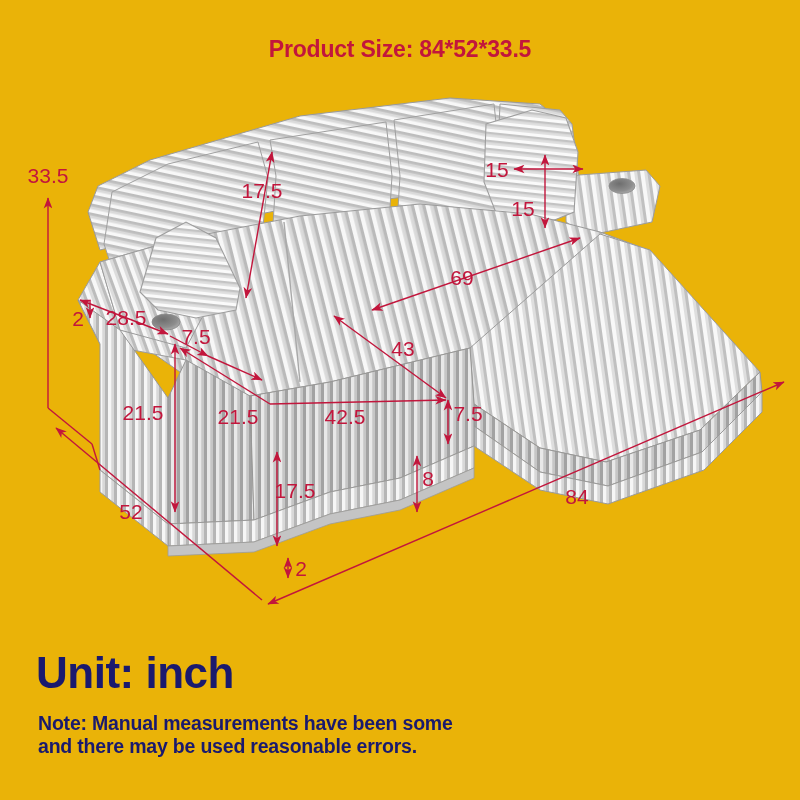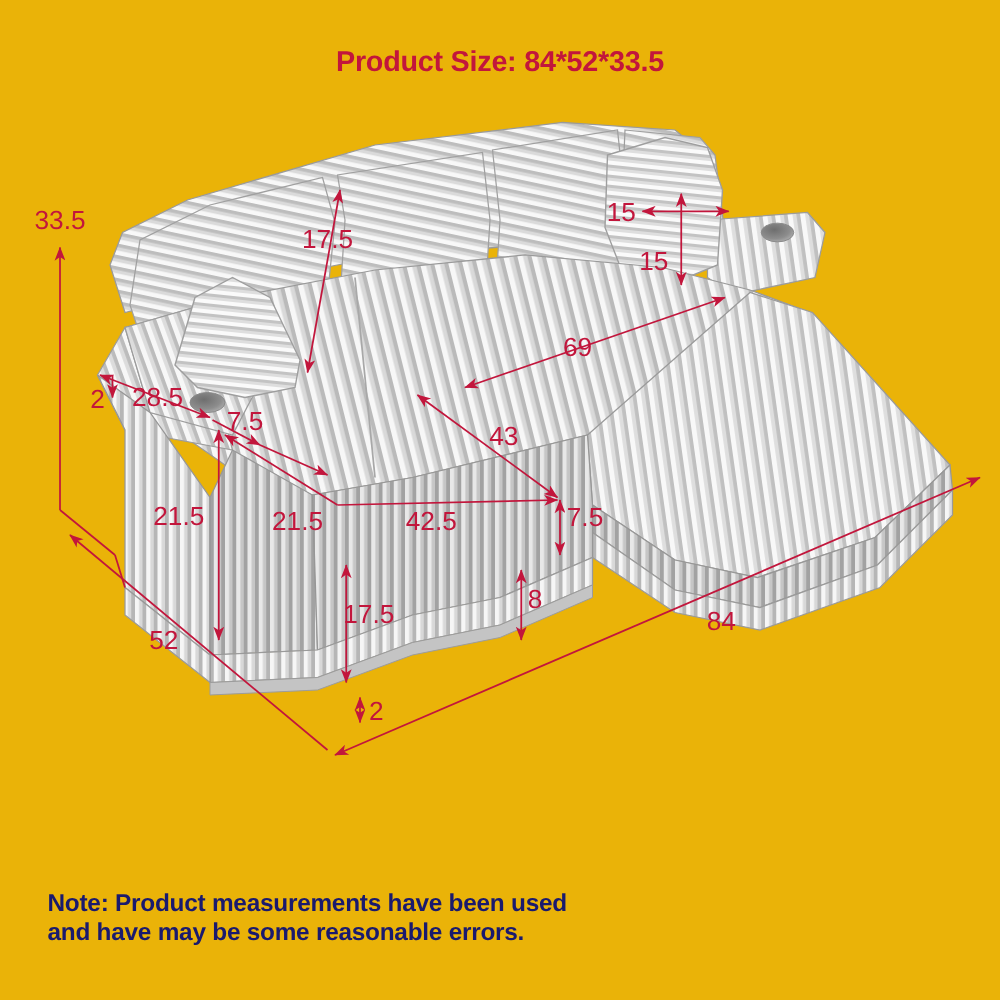--- a/index.html
+++ b/index.html
@@ -256,19 +256,20 @@
       <text class="dim-text" x="238" y="424" text-anchor="middle">21.5</text>
       <text class="dim-text" x="345" y="424" text-anchor="middle">42.5</text>
       <text class="dim-text" x="295" y="498" text-anchor="middle">17.5</text>
       <text class="dim-text" x="428" y="486" text-anchor="middle">8</text>
       <text class="dim-text" x="131" y="519" text-anchor="middle">52</text>
       <text class="dim-text" x="301" y="576" text-anchor="middle">2</text>
       <text class="dim-text" x="577" y="504" text-anchor="middle">84</text>
     </g>
   </svg>
 
+  <div id="unit-label">Unit: inch</div>
 
   <div id="note-block">
-    <div>Note: Product measurements have been used</div>
-    <div>and have may be some reasonable errors.</div>
+    <div>Note: Manual measurements have been some</div>
+    <div>and there may be used reasonable errors.</div>
   </div>
 
 </div>
 
 </body></html>

